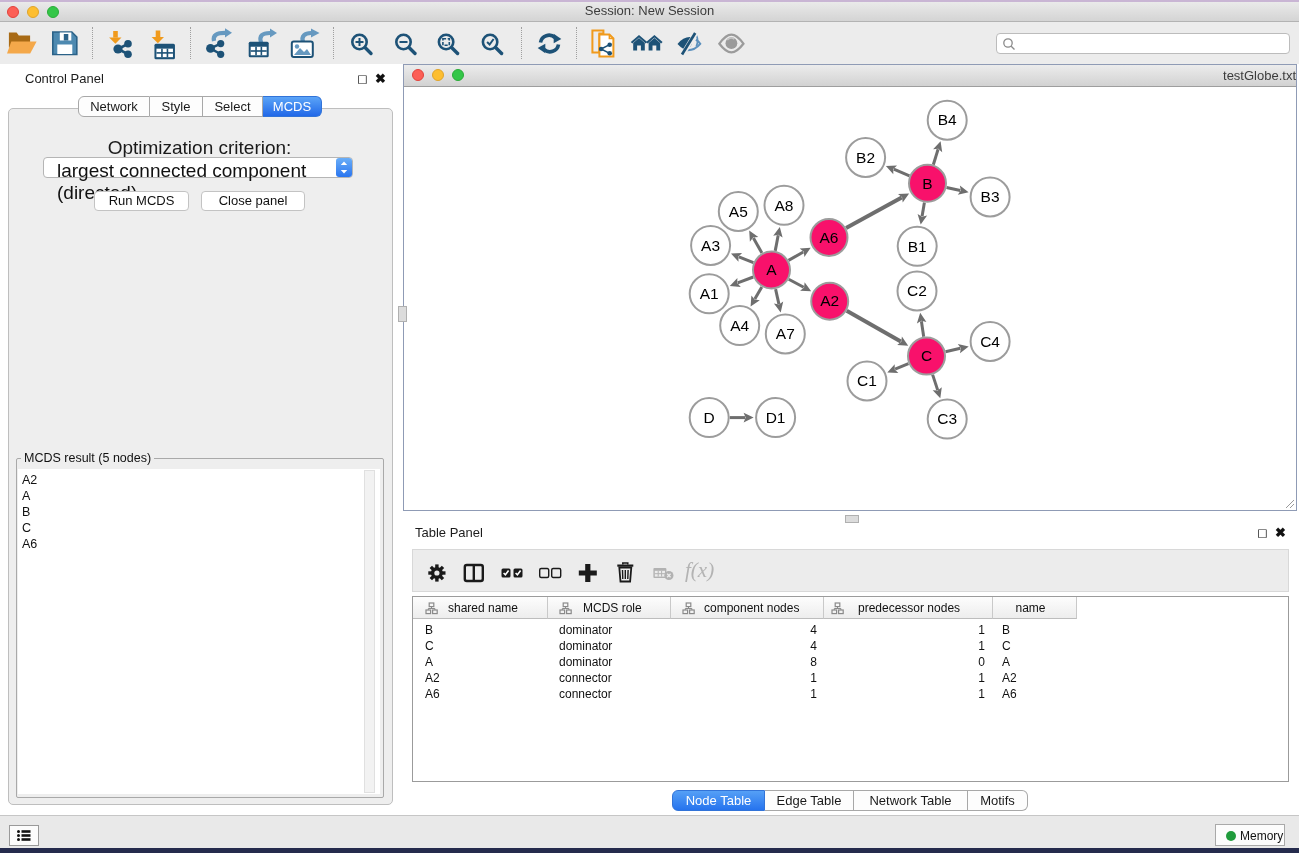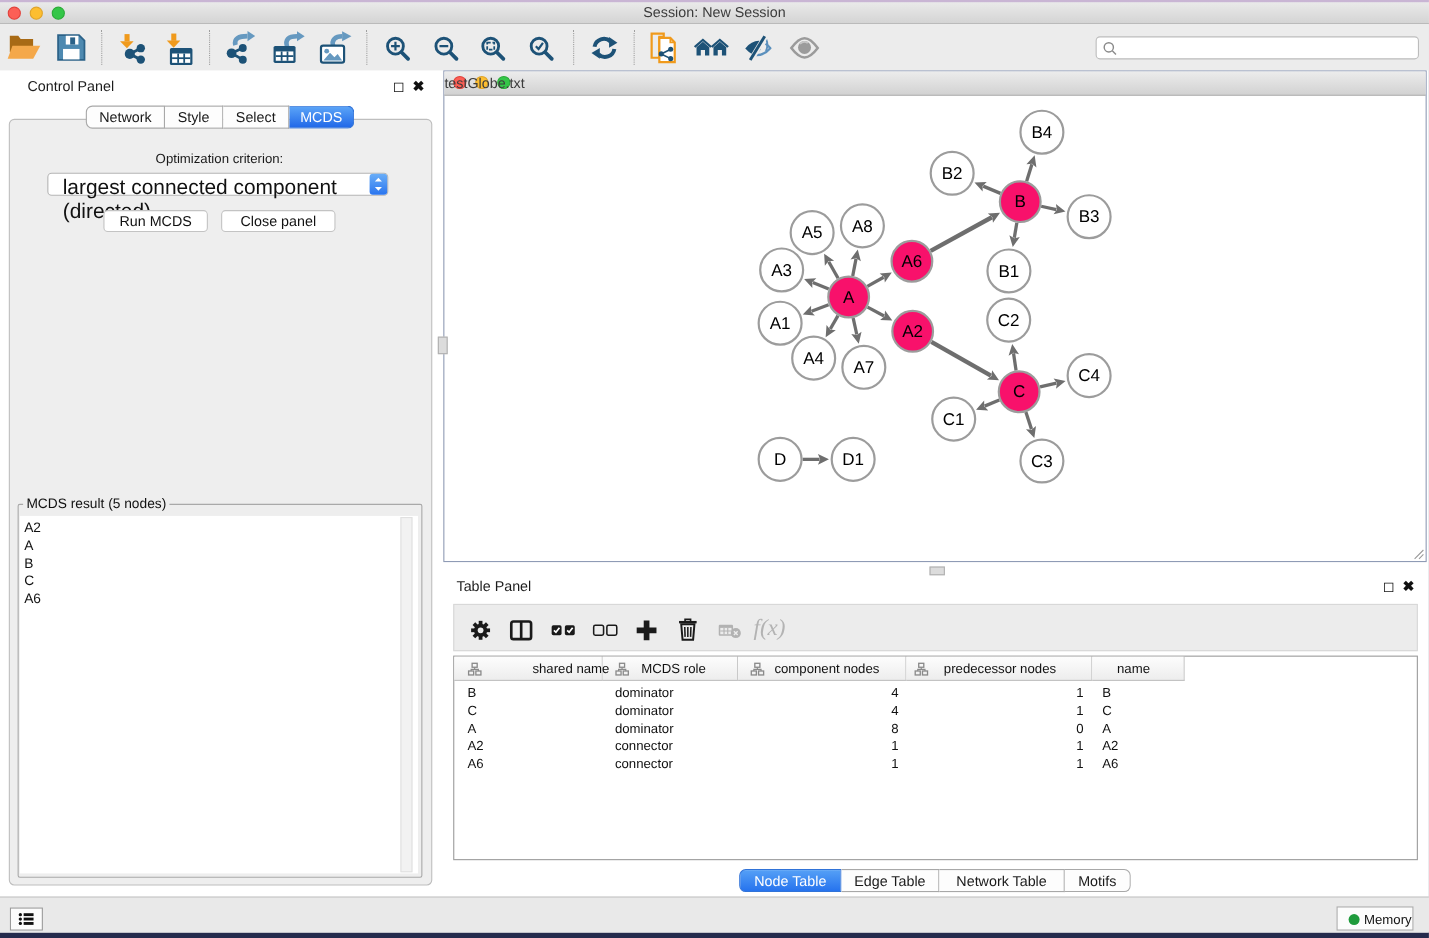--- a/index.html
+++ b/index.html
@@ -17,37 +17,37 @@
 
 #toolbar{left:0;top:22px;width:1299px;height:42px;background:#ececec;}
 .sep{position:absolute;top:5px;height:32px;width:0;border-left:1px dotted #9f9f9f;}
 #searchbox{position:absolute;left:996px;top:11px;width:292px;height:19px;background:#fff;border:1px solid #bcbcbc;border-radius:4px;}
 #searchbox svg{position:absolute;left:5px;top:3px;}
 
 #cp-title{left:13px;top:71px;font-size:13px;color:#1c1c1c;margin-left:12px;}
 #cp-btns{left:357px;top:71px;font-size:13px;color:#111;}
 .tabrow{position:absolute;top:96px;height:21px;z-index:3;box-sizing:border-box;background:#fdfdfd;border:1px solid #a8a8a8;color:#1a1a1a;font-size:13px;text-align:center;line-height:19px;}
 #cp-box{left:8px;top:108px;width:383px;height:695px;border:1px solid #bebebe;border-radius:5px;background:#eeeeee;}
-#opt-label{left:8px;top:137px;width:383px;text-align:center;font-size:12px;color:#1a1a1a;}
+#opt-label{left:8px;top:137px;width:383px;text-align:center;font-size:19px;color:#1a1a1a;}
 #combo{left:43px;top:157px;width:310px;height:21px;background:#fff;border:1px solid #b5b5b5;border-radius:4px;box-sizing:border-box;}
 #combo .txt{position:absolute;left:13px;top:2px;font-size:19px;color:#111;}
 #combo .step{position:absolute;right:0px;top:0px;width:16px;height:19px;background:linear-gradient(#6aaef8,#2a75ef);border-radius:3px;}
 .btn{position:absolute;height:20px;background:#fff;border:1px solid #c3c3c3;border-radius:4px;box-sizing:border-box;font-size:13px;color:#111;text-align:center;line-height:18px;}
 #groupbox{left:16px;top:458px;width:366px;height:338px;border:1px solid #a9a9a9;border-radius:2px;background:#eeeeee;}
 #grouplabel{left:21px;top:451px;background:#eeeeee;padding:0 3px;font-size:12.5px;color:#111;}
 #listarea{left:18px;top:469px;width:362px;height:325px;background:#fff;}
 #listarea .item{position:absolute;left:4px;font-size:12.5px;color:#111;}
 #list-sb{position:absolute;right:5px;top:1px;bottom:1px;width:9px;background:#f2f2f2;border:1px solid #e0e0e0;}
 
 #netwin{left:403px;top:64px;width:894px;height:447px;border:1px solid #8f9bb5;background:#fff;box-sizing:border-box;}
 #nettitle{position:absolute;left:0;top:0;right:0;height:21px;background:linear-gradient(#ececec,#d2d2d2);border-bottom:1px solid #9e9e9e;}
 #nettitle .t1{top:3.5px;left:7.5px;background:#fc5f56;border:1px solid #e2423c;}
 #nettitle .t2{top:3.5px;left:27.5px;background:#fdbe30;border:1px solid #e0a42a;}
 #nettitle .t3{top:3.5px;left:47.5px;background:#34c648;border:1px solid #2aac38;}
-#nettitle .title{position:absolute;left:0;right:0;top:3px;text-align:left;font-size:13px;color:#3c3c3c;}
+#nettitle .title{position:absolute;left:0;right:0;top:3px;text-align:right;font-size:13px;color:#3c3c3c;}
 #graph{position:absolute;left:0;top:21px;}
 
 #tp-title{left:415px;top:525px;font-size:13px;color:#1c1c1c;}
 #tp-btns{left:1257px;top:525px;font-size:13px;color:#111;}
 #tp-toolbar{left:412px;top:549px;width:877px;height:43px;background:#ececec;border:1px solid #d8d8d8;box-sizing:border-box;}
 #tbl{left:412px;top:596px;width:877px;height:186px;background:#fff;border:1px solid #9b9b9b;box-sizing:border-box;}
 .hcell{position:absolute;top:0;height:22px;background:linear-gradient(#fdfdfd,#ededed);border-right:1px solid #c9c9c9;border-bottom:1px solid #bdbdbd;box-sizing:border-box;font-size:12px;color:#1a1a1a;}
 .rowtxt{position:absolute;font-size:12px;color:#111;}
 
 .btab{position:absolute;top:790px;height:21px;background:#fdfdfd;border:1px solid #a8a8a8;box-sizing:border-box;font-size:13px;color:#1a1a1a;text-align:center;line-height:20px;}
@@ -394,21 +394,21 @@
           <rect x="6.6" y="11" width="4.6" height="3.6" fill="none" stroke="#8a8a8a" stroke-width="1.2"></rect>
           <path d="M5.5,7.6 V9.5 M2.3,11 V9.5 H8.9 V11" fill="none" stroke="#8a8a8a" stroke-width="1"></path>
         </g>
         <g transform="translate(419,0)">
           <rect x="3.2" y="4" width="4.6" height="3.6" fill="none" stroke="#8a8a8a" stroke-width="1.2"></rect>
           <rect x="0" y="11" width="4.6" height="3.6" fill="none" stroke="#8a8a8a" stroke-width="1.2"></rect>
           <rect x="6.6" y="11" width="4.6" height="3.6" fill="none" stroke="#8a8a8a" stroke-width="1.2"></rect>
           <path d="M5.5,7.6 V9.5 M2.3,11 V9.5 H8.9 V11" fill="none" stroke="#8a8a8a" stroke-width="1"></path>
         </g>
       </svg>
-      <div class="rowtxt" style="left:35px;top:4px;font-size:12px;margin-left:36px;">shared name</div>
+      <div class="rowtxt" style="left:35px;top:4px;font-size:12px;">shared name</div>
       <div class="rowtxt" style="left:170px;top:4px;font-size:12px;">MCDS role</div>
       <div class="rowtxt" style="left:291px;top:4px;font-size:12px;">component nodes</div>
       <div class="rowtxt" style="left:445px;top:4px;font-size:12px;">predecessor nodes</div>
       <div class="rowtxt" style="left:580px;top:4px;width:75px;text-align:center;">name</div>
       <div class="rowtxt" style="left:12px;top:26px;">B</div>
       <div class="rowtxt" style="left:146px;top:26px;">dominator</div>
       <div class="rowtxt" style="left:304px;width:100px;text-align:right;top:26px;">4</div>
       <div class="rowtxt" style="left:472px;width:100px;text-align:right;top:26px;">1</div>
       <div class="rowtxt" style="left:589px;top:26px;">B</div>
       <div class="rowtxt" style="left:12px;top:42px;">C</div>

